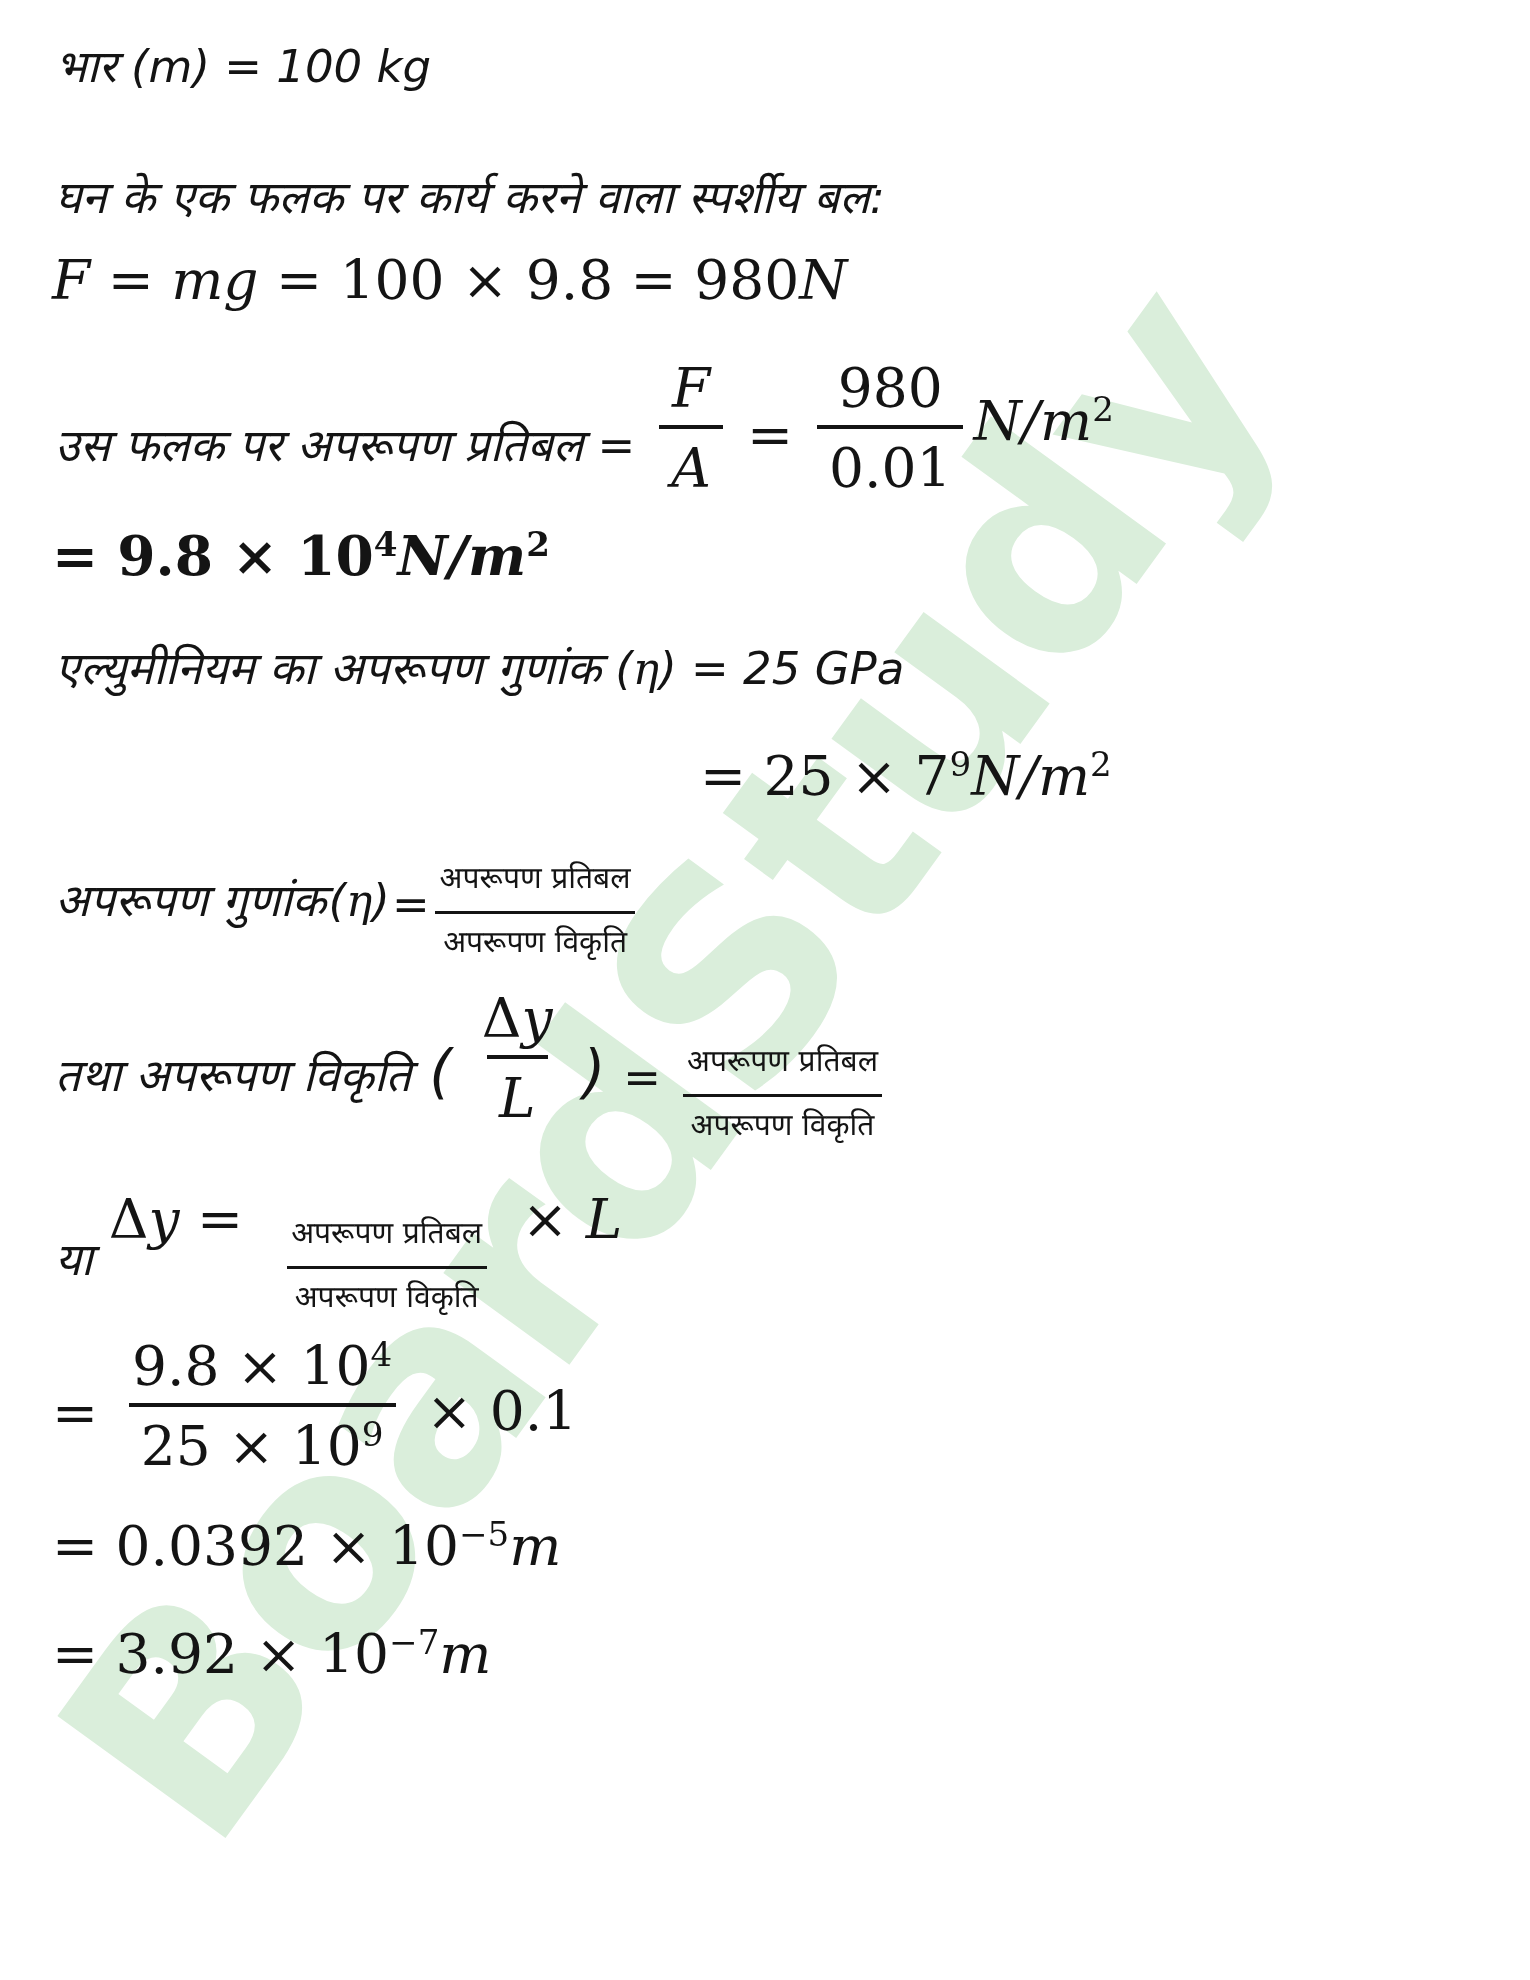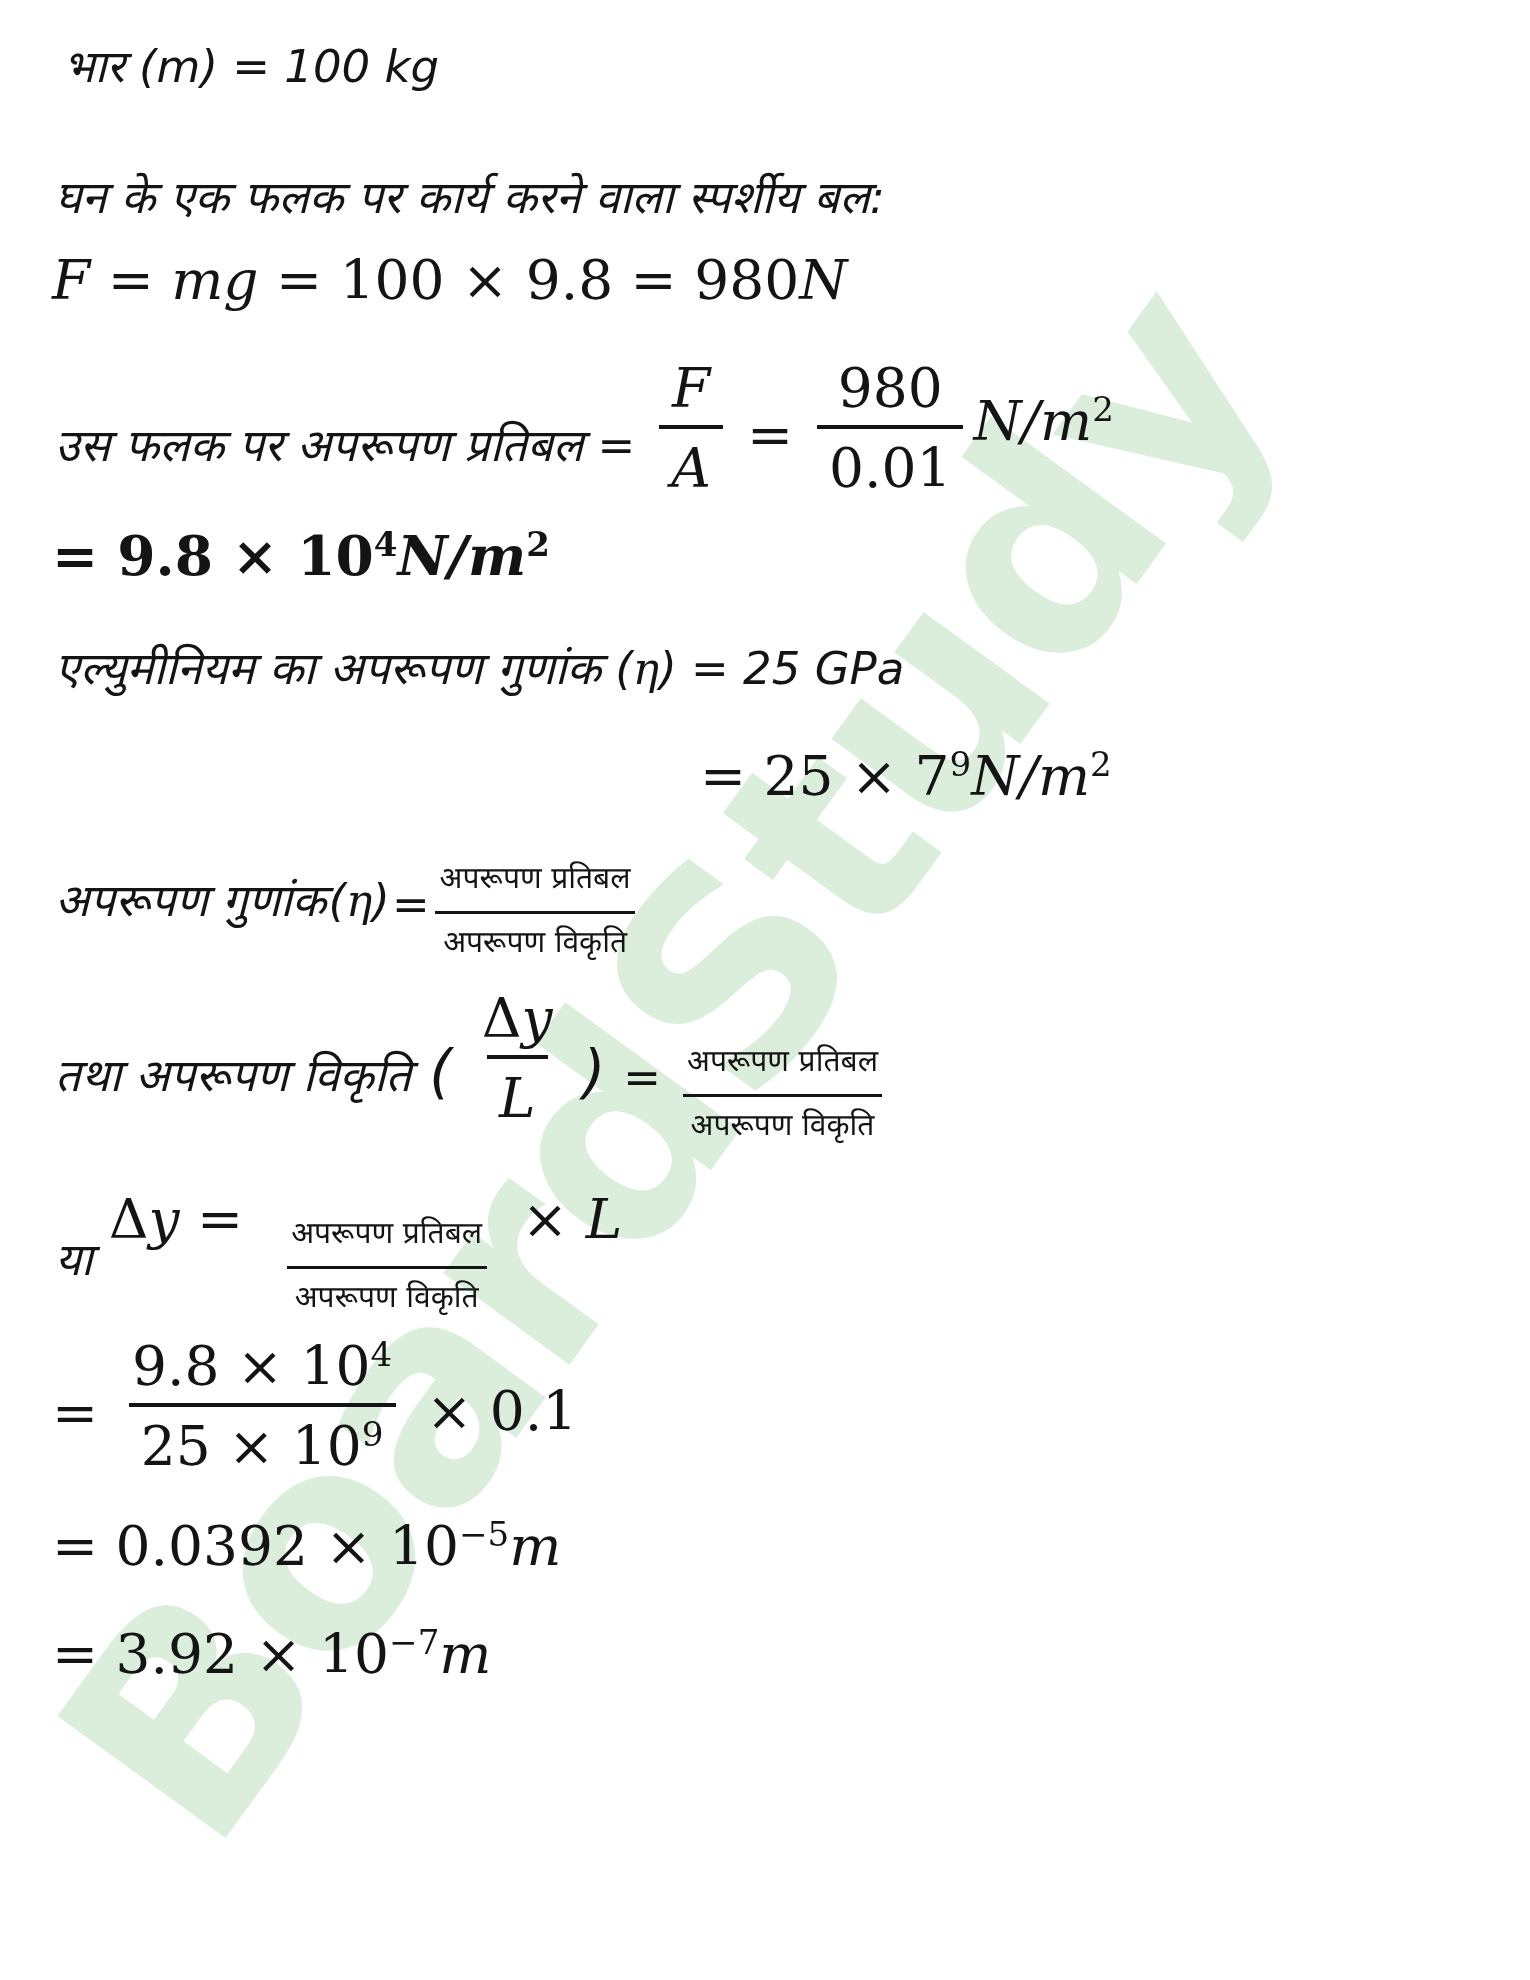--- a/index.html
+++ b/index.html
@@ -35,21 +35,21 @@
   .hfrac .den{border-top:3px solid #141414;padding:8px 8px 0;}
   .bigparen{font-size:58px;line-height:1;}
 </style>
 </head>
 <body style="background: rgb(255, 255, 255); color: rgb(20, 20, 20);">
 
 <div class="page">
 
   <div class="wm" style="color: rgb(218, 238, 219);">BoardStudy</div>
 
-  <div class="line hw" style="left:55px;top:38px;margin-left:8px;">
+  <div class="line hw" style="left:55px;top:38px;">
     <span>भार (m) = 100 kg</span>
   </div>
 
   <div class="line hw" style="left:55px;top:150px;margin-top:19px;">
     <span>घन के एक फलक पर कार्य करने वाला स्पर्शीय बल:</span>
   </div>
 
   <div class="line math" style="left:52px;top:246px;">
     <span class="mi">F = mg</span><span> = 100 × 9.8 = 980</span><span class="mi">N</span>
   </div>

